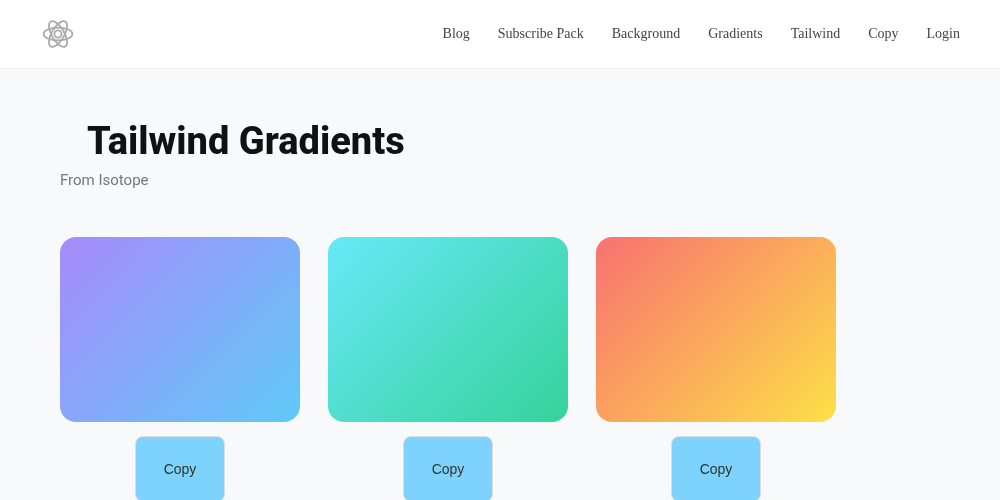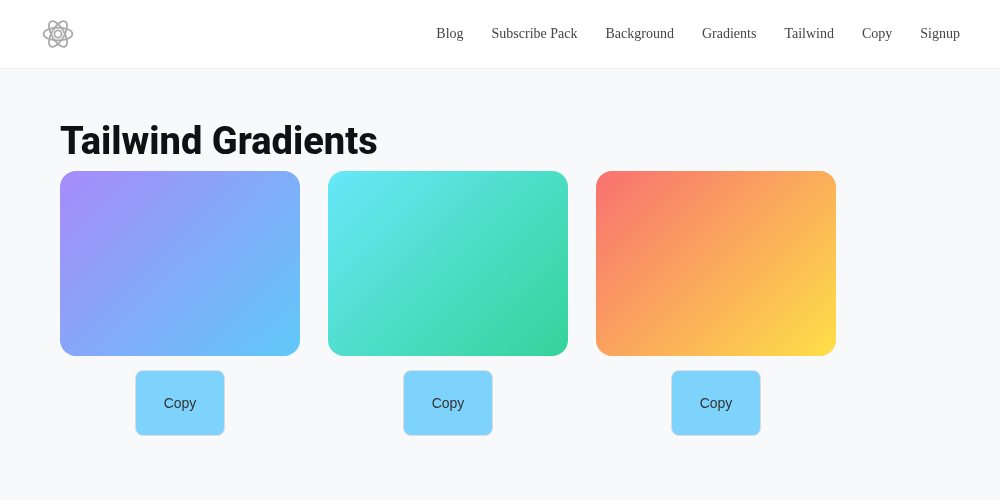--- a/index.html
+++ b/index.html
@@ -48,20 +48,21 @@
     
     main {
       padding: 50px 60px;
     }
 
     h1 {
       font-size: 38px;
       font-weight: 800;
       color: #111;
       margin-bottom: 8px;
+      margin-left: 27px;
     }
 
     .subtitle {
       font-size: 15px;
       color: #777;
       margin-bottom: 48px;
     }
 
     
     .cards-grid {
@@ -121,26 +122,27 @@
     </svg>
   </div>
 
   <nav>
     <a>Blog</a>
     <a>Subscribe Pack</a>
     <a>Background</a>
     <a>Gradients</a>
     <a>Tailwind</a>
     <a>Copy</a>
-    <a>Signup</a>
+    <a>Login</a>
   </nav>
 </header>
 
 <main>
   <h1>Tailwind Gradients</h1>
+  <p class="subtitle">From Isotope</p>
 
   <div class="cards-grid">
 
     <div class="card-wrapper">
       <div class="gradient-card gradient-1" title="Purple to Blue gradient">
       </div>
       <button class="copy-btn">Copy</button>
     </div>
 
     <div class="card-wrapper">

